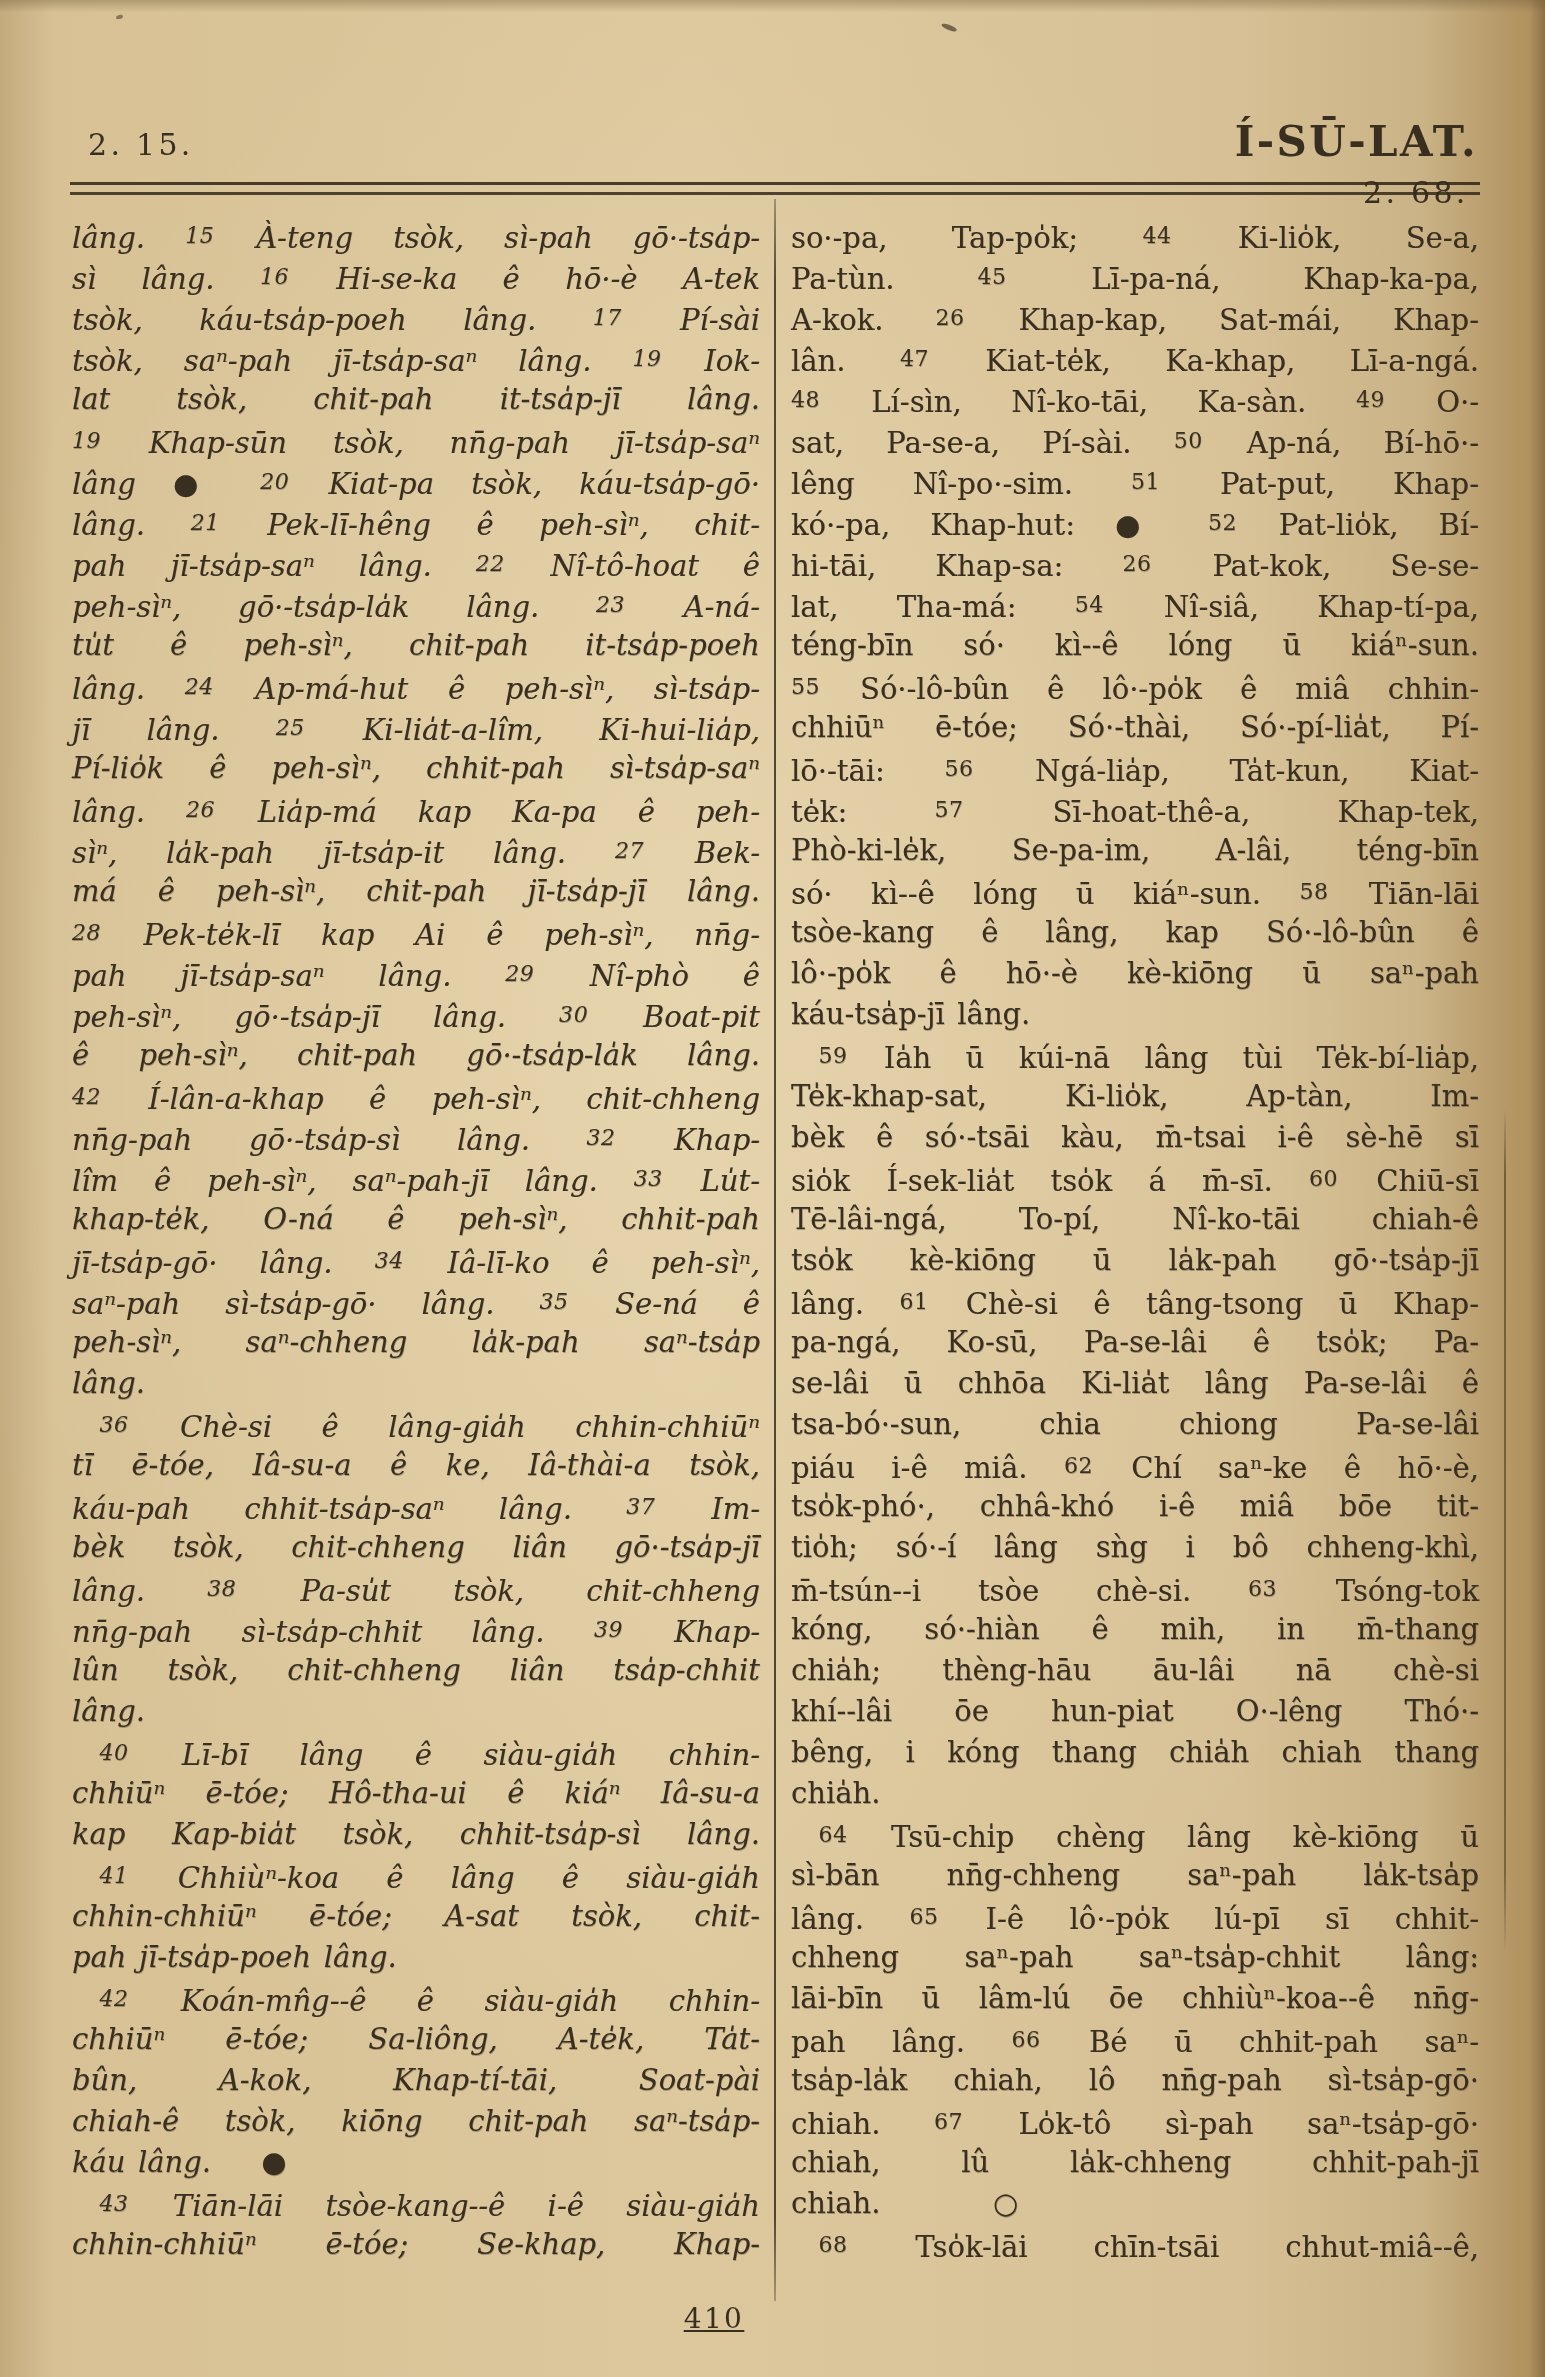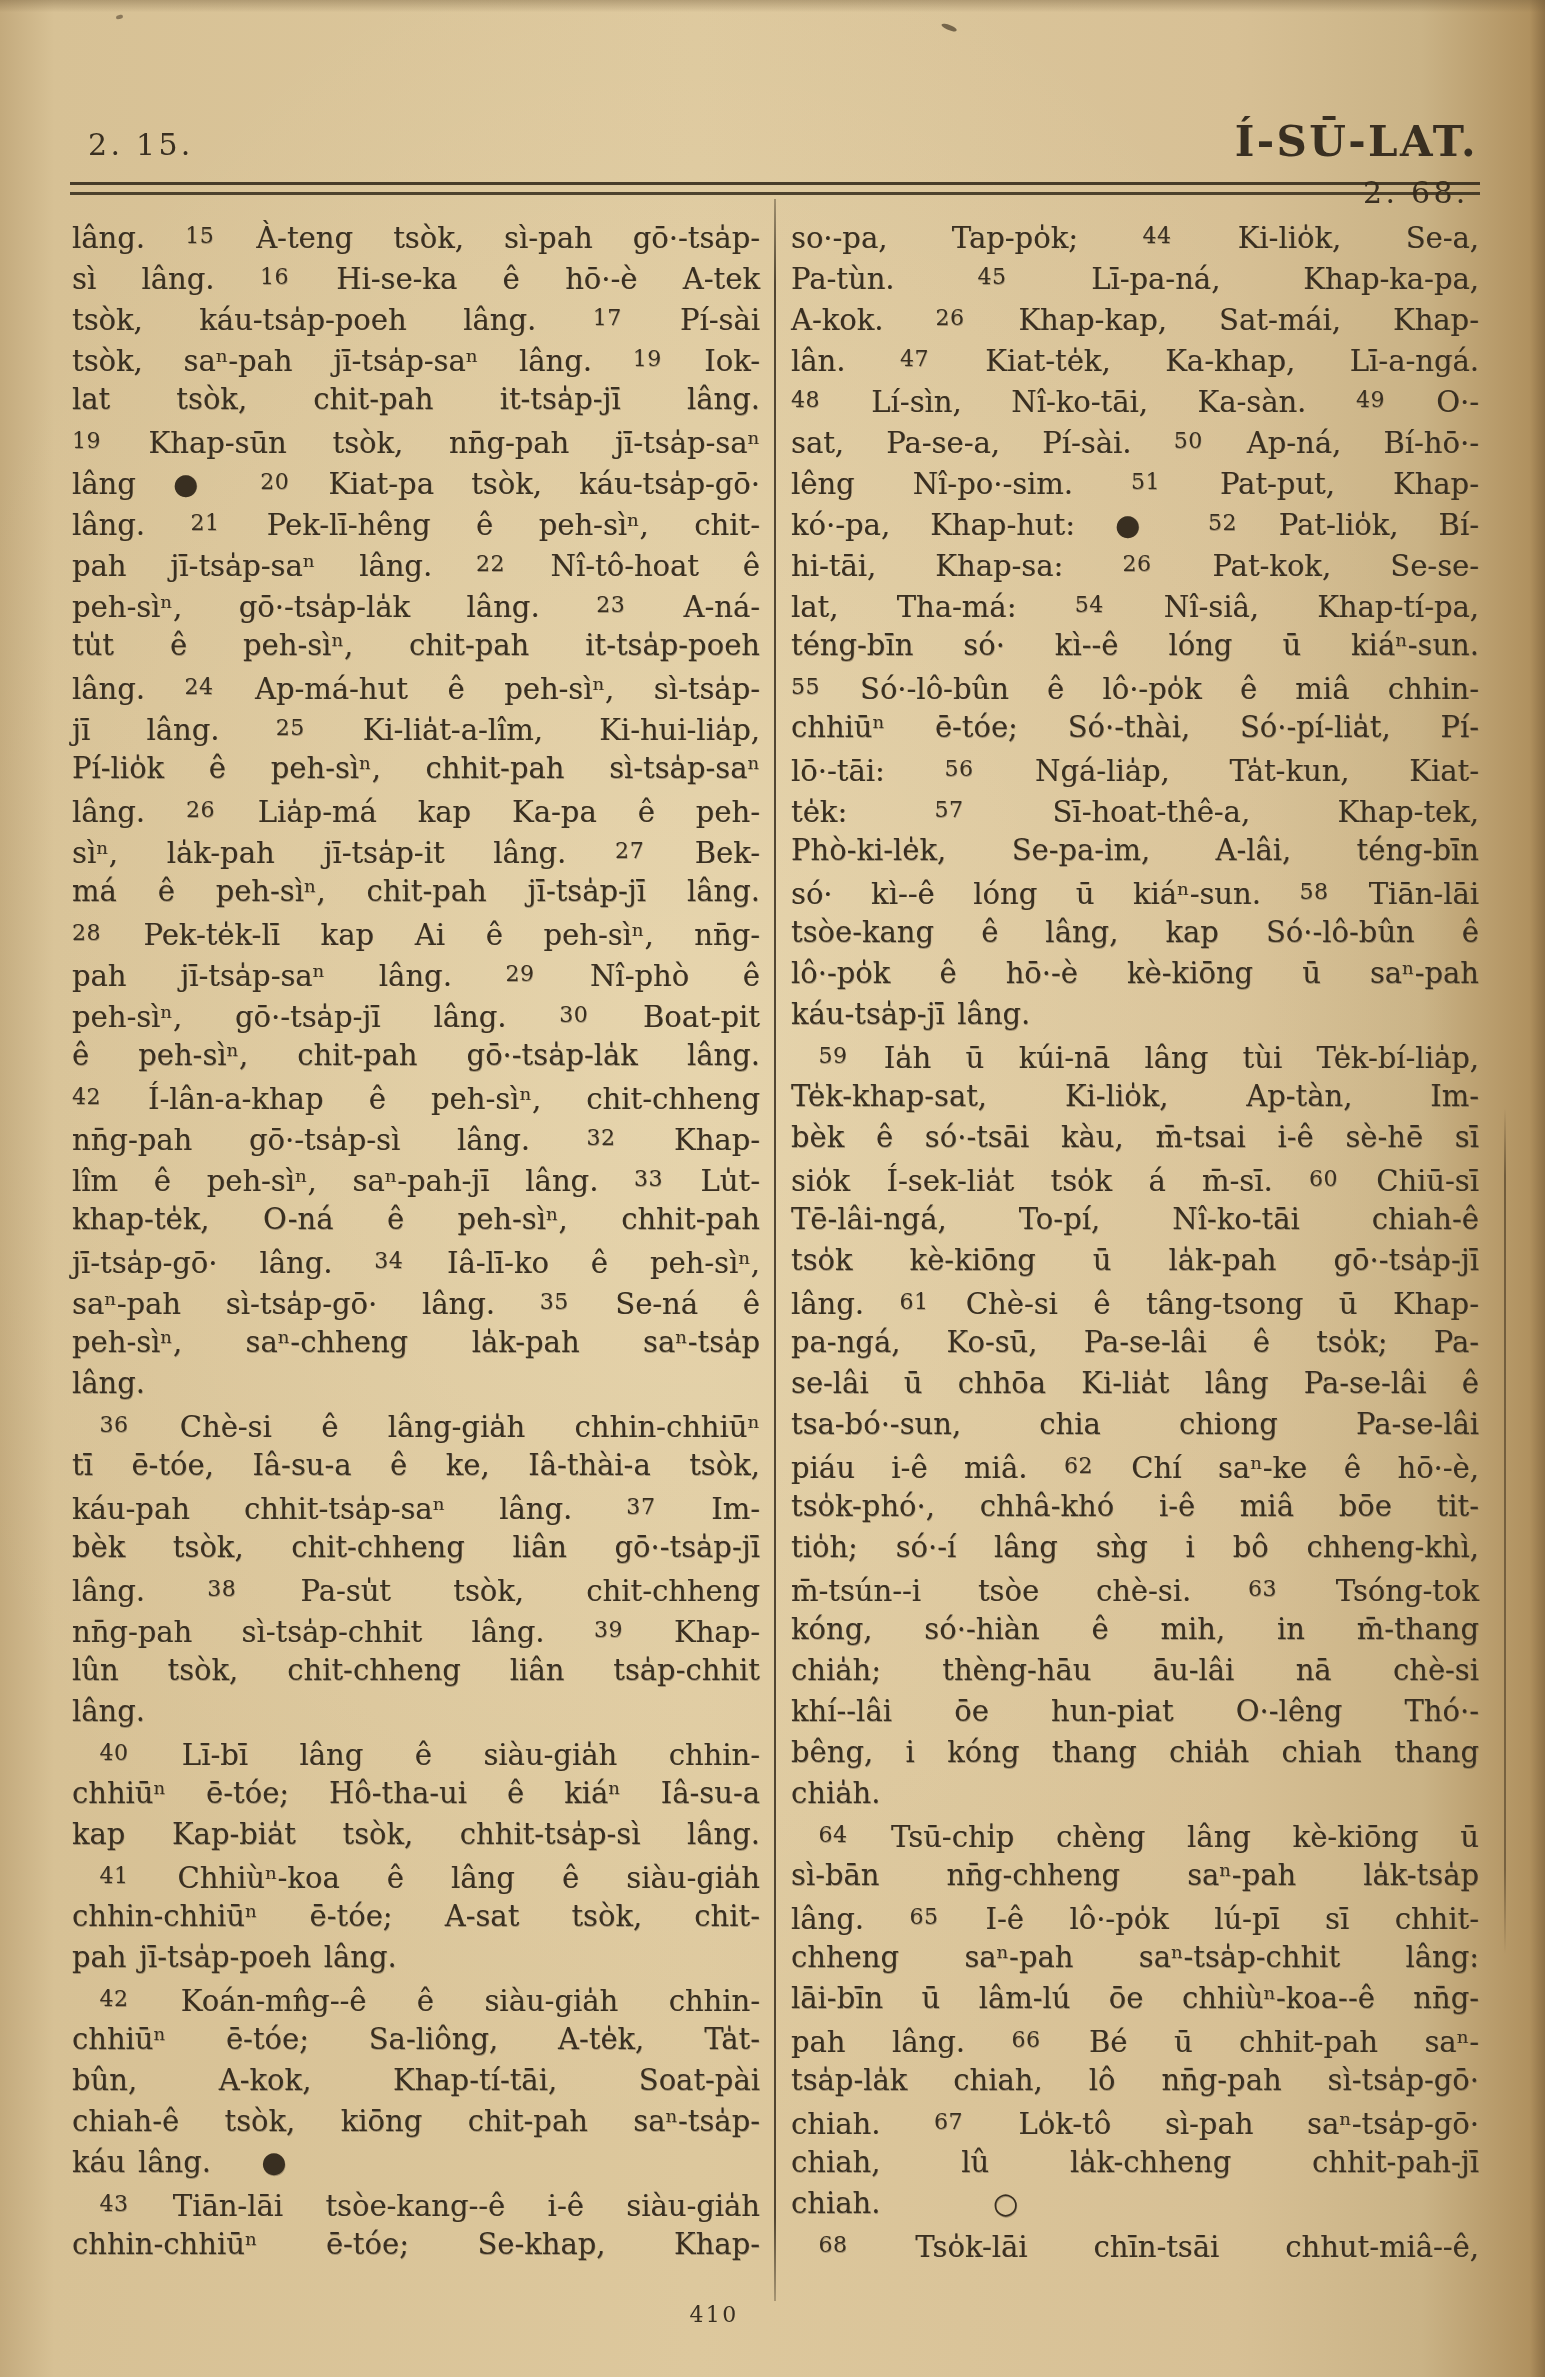--- a/index.html
+++ b/index.html
@@ -26,35 +26,35 @@
   .rule-double {
     position:absolute; left:70px; top:182px; width:1410px; height:6.7px;
     border-top:3.8px solid rgba(52,42,26,.88);
     border-bottom:3.8px solid rgba(52,42,26,.85);
   }
   .col-divider {
     position:absolute; left:774px; top:199px; width:1.9px; height:2102px;
     background:linear-gradient(180deg, rgba(45,36,22,.35), rgba(45,36,22,.8) 4%, rgba(45,36,22,.8) 96%, rgba(45,36,22,.3));
   }
   .column { position:absolute; top:215px; width:688px; }
-  .column.left  { left:72px; }
+  .column.left  { left:72px;font-style:italic; }
   .column.right { left:791px; }
   .line {
     height:41px; line-height:41px; font-size:29px;
     word-spacing:3.3px; white-space:nowrap;
     text-shadow:0.5px 0.5px 0.5px rgba(57,47,33,.35);
   }
   .line.just { text-align:justify; text-align-last:justify; white-space:normal; }
   .line.endline { text-align:left; }
   .line.indent { padding-left:27.6px; }
   .line.indent.just { padding-left:27.6px; box-sizing:border-box; }
   .vn { font-size:.76em; vertical-align:.22em; padding-right:.08em; letter-spacing:0.5px; }
   .page-number {
     position:absolute; left:650px; top:2302px; width:128px;
-    text-align:center; font-size:22px; letter-spacing:2.4px;
+    text-align:center; font-size:28px; letter-spacing:2.4px;text-decoration:underline;
   }
   .fleck {
     position:absolute; background:#4a3d2a; opacity:.7; border-radius:60% 40% 55% 45%;
   }
   .fleck.f1 { left:941px; top:25px; width:16px; height:5.2px; transform:rotate(24deg); }
   .fleck.f2 { left:116px;  top:15px; width:7.1px; height:4.3px;  transform:rotate(-10deg); opacity:.55; }
   .crease {
     position:absolute; left:1504px; top:1108px; width:2.4px; height:846px;
     background:linear-gradient(180deg, rgba(58,44,25,0), rgba(58,44,25,.55) 8%, rgba(58,44,25,.5) 90%, rgba(58,44,25,0));
     border-radius:1.4px;

